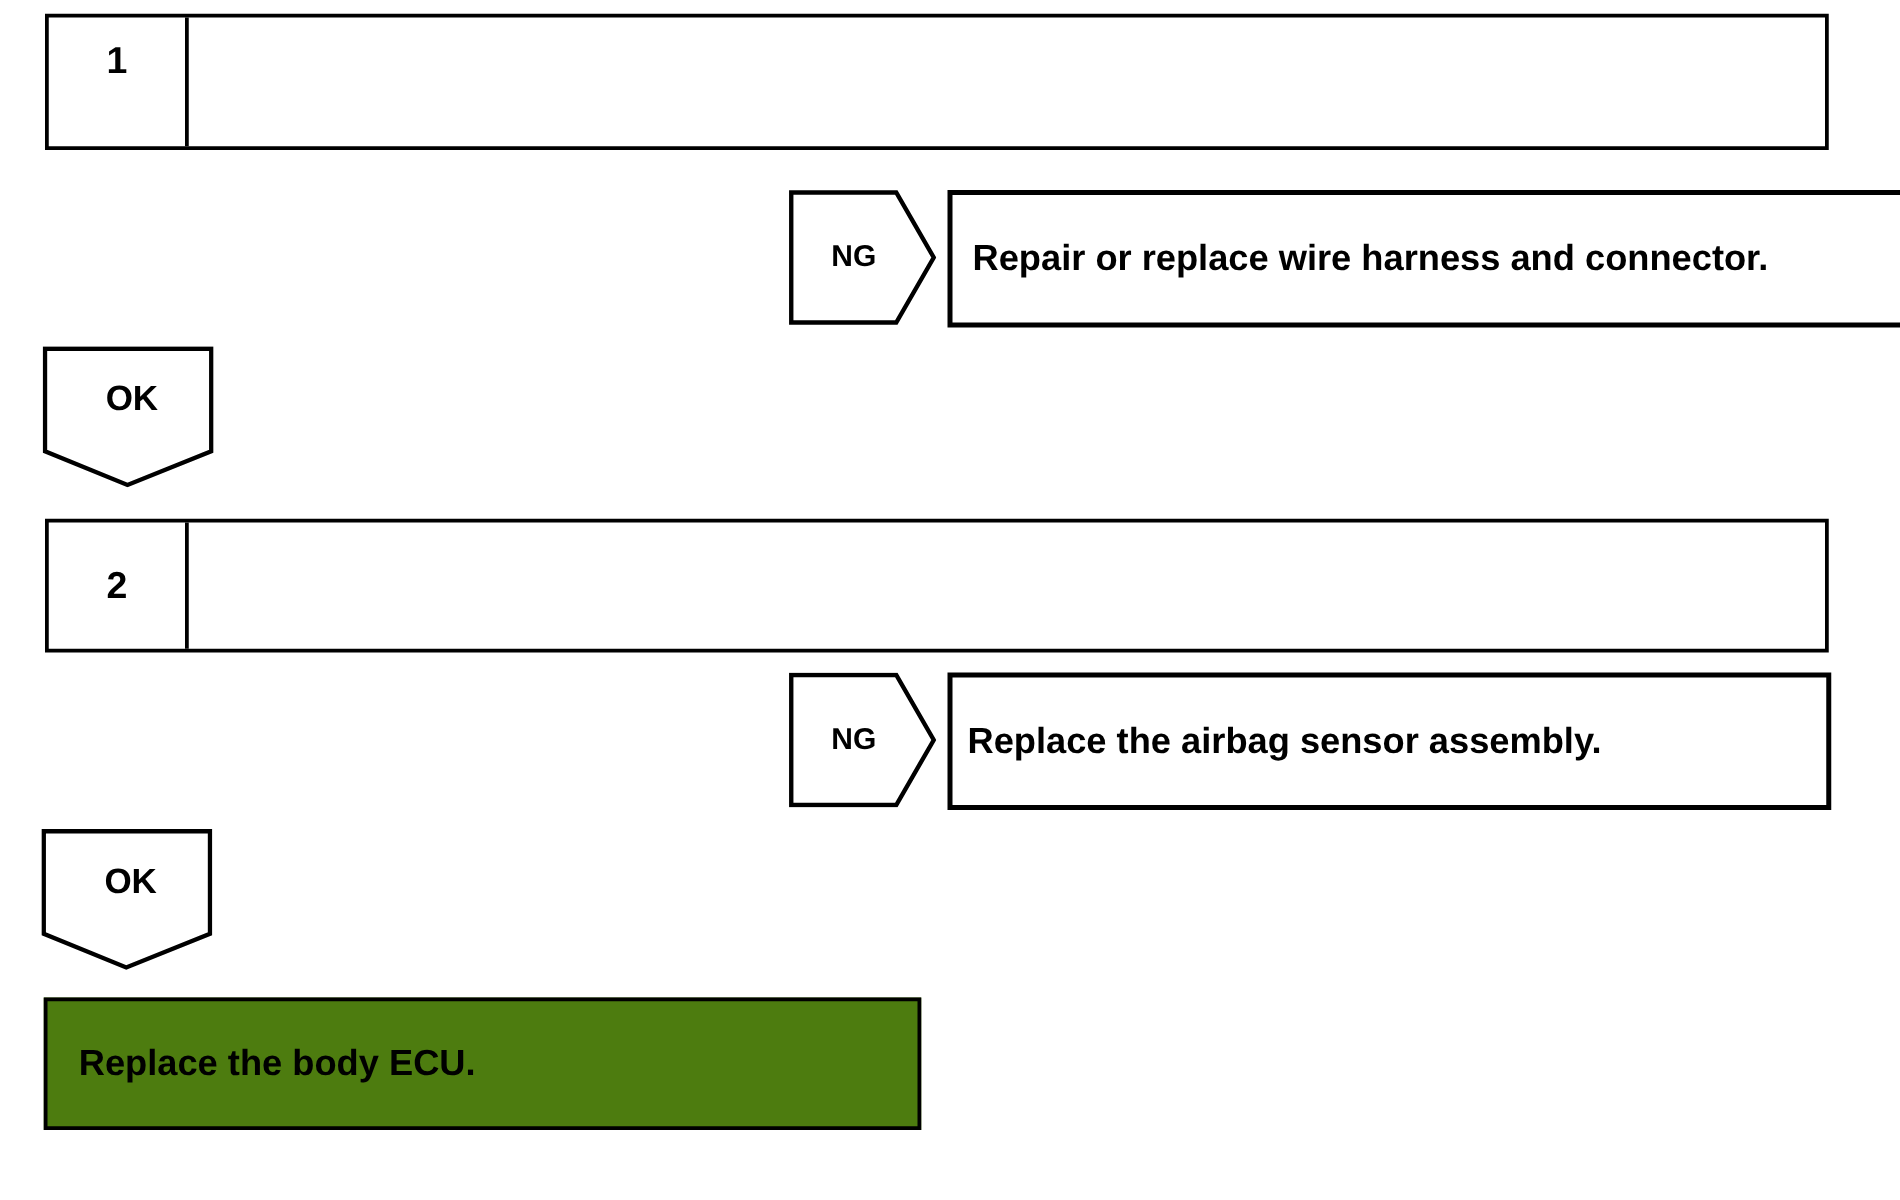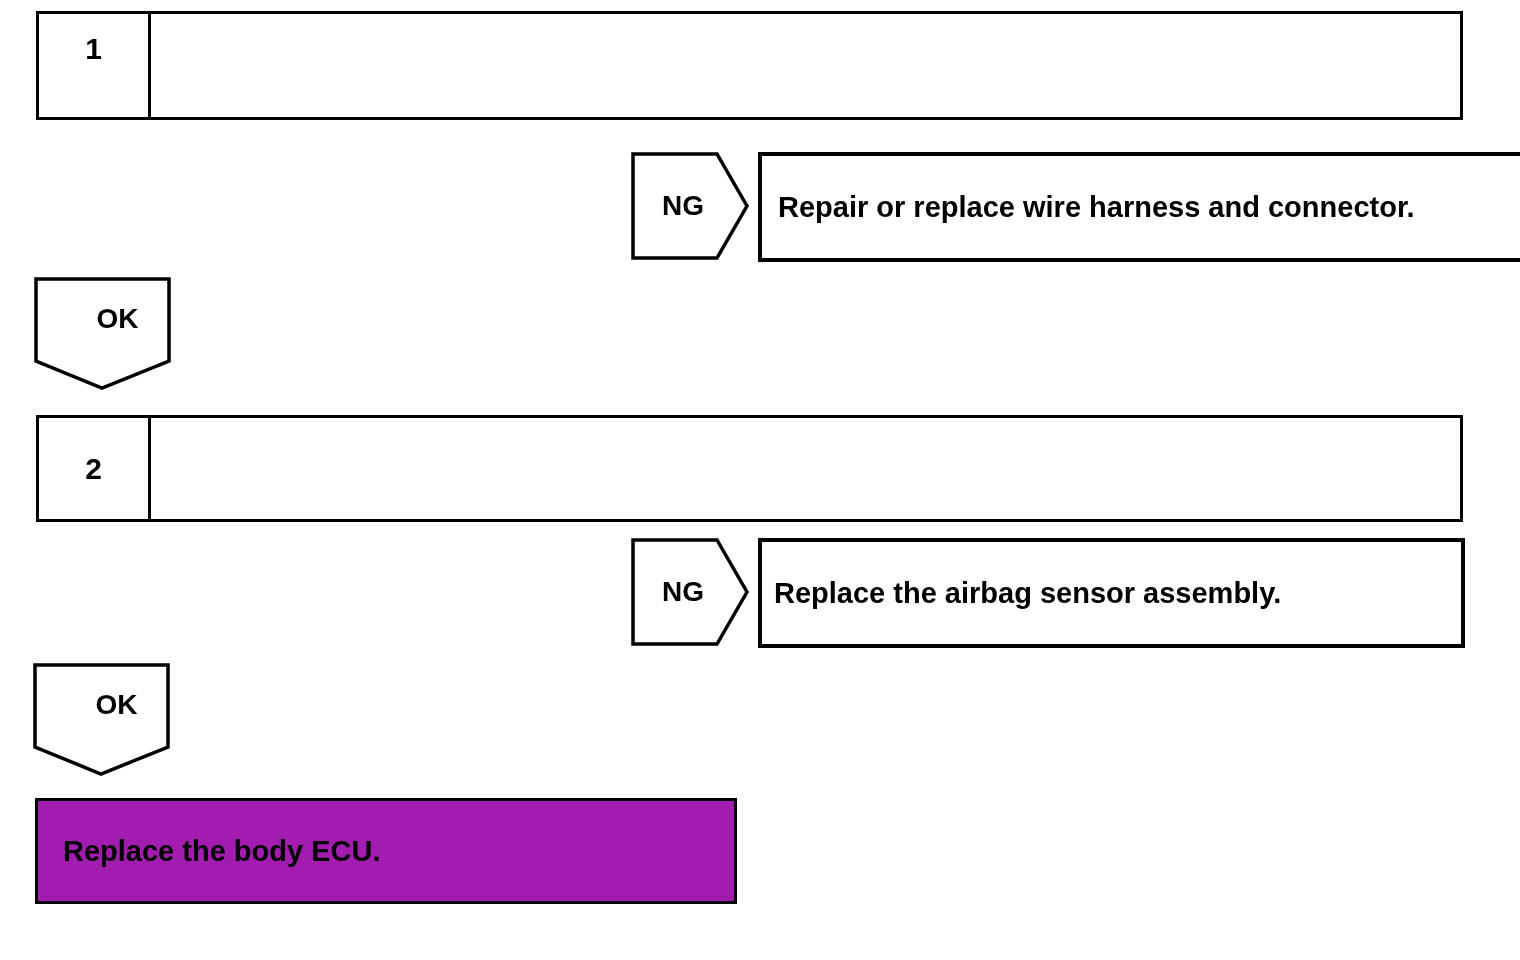--- a/index.html
+++ b/index.html
@@ -42,47 +42,47 @@
   .instruction { font-size: 29px; line-height: 34px; }
   .low-period { position: relative; top: 7px; }
   
   .ng-shape { position: absolute; width: 118px; height: 108px; }
   .ng-shape svg { display: block; }
   .ng-shape polygon { fill: #fff; stroke: #000; stroke-width: 3.5; }
   .ng-label {
     position: absolute; left: 0; top: 0;
     width: 104px; height: 108px;
     display: flex; align-items: center; justify-content: center;
-    font-size: 28px;
+    font-size: 24px;
   }
   
   .ok-shape { position: absolute; width: 137px; height: 113px; }
   .ok-shape svg { display: block; }
   .ok-shape polygon { fill: #fff; stroke: #000; stroke-width: 3.5; }
   .ok-label {
-    position: absolute; left: 12px; top: 0;
+    position: absolute; left: 0; top: 0;
     width: 143px; height: 84px;
     display: flex; align-items: center; justify-content: center;
     font-size: 28px;
   }
   
   .result-box {
     position: absolute;
     border: 4px solid #000;
     background: #fff;
     display: flex;
     align-items: center;
     padding: 0 12px;
     font-size: 29px;
   }
   
   .final-box {
     position: absolute;
     border: 3px solid #000;
-    background: #a21caf;
+    background: #4d7c0f;
     display: flex;
     align-items: center;
     padding: 0 25px;
     font-size: 29px;
   }
 </style>
 </head>
 <body>
 
 <div class="canvas">

